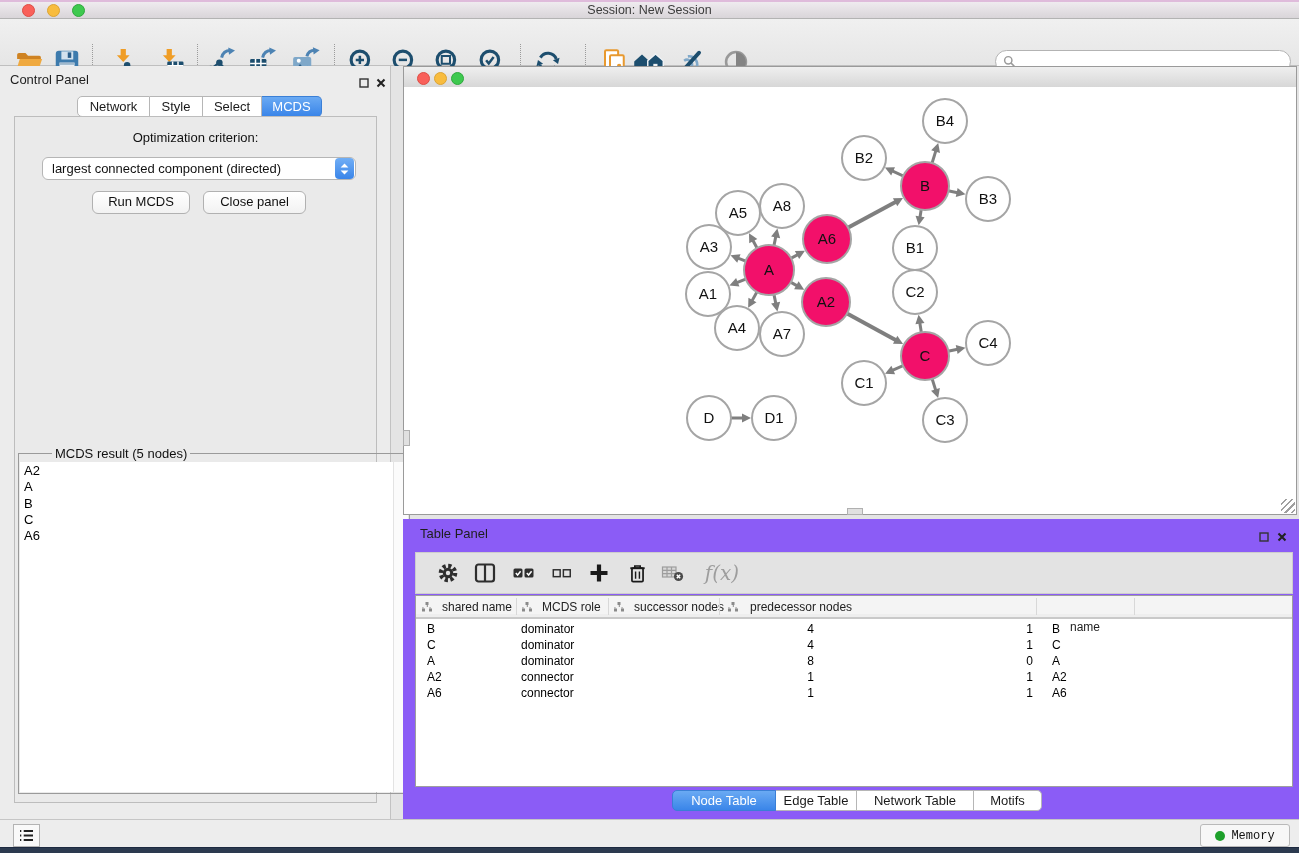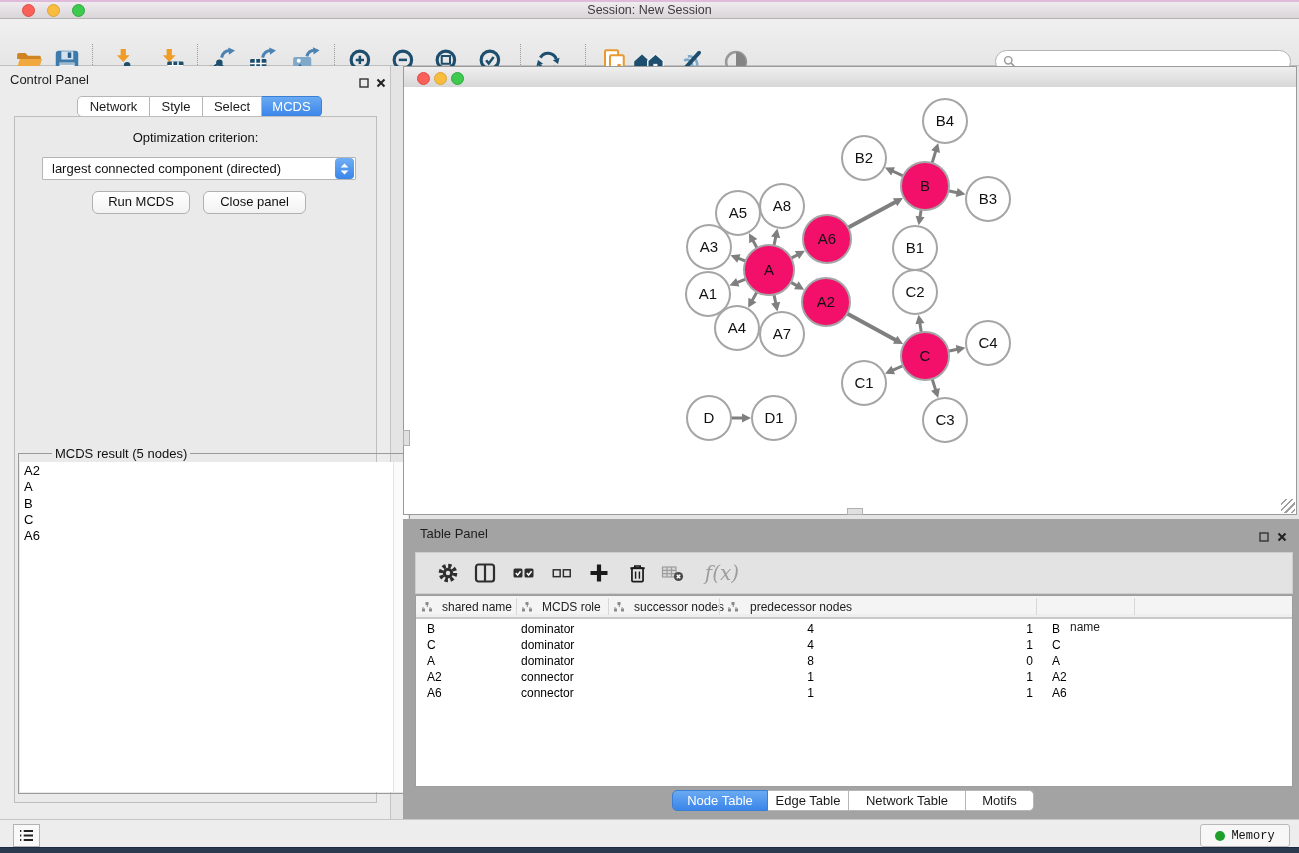--- a/index.html
+++ b/index.html
@@ -32,21 +32,21 @@
   .winbtn{position:absolute;cursor:default;}
   .cp-box{left:14px;top:116px;width:363px;height:687px;border:1px solid #bdbdbd;background:#eaeaea;}
   .seg{display:flex;}
   .seg .tab{background:#fff;border:1px solid #b6b6b6;border-left:none;height:21px;line-height:20px;
     font-size:13px;color:#1a1a1a;box-sizing:border-box;text-align:center;overflow:hidden;}
   .seg .tab:first-child{border-left:1px solid #b6b6b6;border-radius:5px 0 0 5px;}
   .seg .tab:last-child{border-radius:0 5px 5px 0;}
   .seg .tab.sel{background:linear-gradient(#6aaaf3,#3a85e9);border-color:#3a7fd6;color:#fff;}
   .optlabel{left:14px;top:130px;width:363px;text-align:center;font-size:13px;color:#111;}
   .select{left:42px;top:157px;width:314px;height:23px;background:#fff;border:1px solid #b5b5b5;
-    border-radius:1px;display:flex;align-items:center;}
+    border-radius:6px;display:flex;align-items:center;}
   .select .val{flex:1;font-size:13px;color:#111;padding-left:9px;white-space:nowrap;overflow:hidden;}
   .select .step{width:19px;height:21px;margin:1px 1px 1px 0;border-radius:4px;
     background:linear-gradient(#71aef5,#3a85e9);display:flex;align-items:center;justify-content:center;}
   .macbtn{position:absolute;height:21px;background:linear-gradient(#ffffff,#f2f2f2);border:1px solid #b1b1b1;
     border-radius:6px;font-size:13px;color:#111;text-align:center;line-height:19px;}
   fieldset.mcds{position:absolute;left:18px;top:448px;width:361px;height:346px;margin:0;padding:0;
     border:1px solid #9a9a9a;background:transparent;}
   fieldset.mcds legend{font-size:13px;color:#111;margin-left:4px;padding:0 3px;}
   .mcds-list{position:absolute;left:1px;top:1px;right:1px;bottom:1px;background:#fff;overflow:hidden;}
   .mcds-scroll{position:absolute;top:0;right:0;width:14px;bottom:0;background:#fbfbfb;border-left:1px solid #e3e3e3;}
@@ -58,21 +58,21 @@
   .frame-tb{position:absolute;left:0;top:0;right:0;height:20px;
     background:linear-gradient(#efefef,#d7d7d7);border-bottom:1px solid #a8a8a8;}
   .frame-tb .ttl{position:absolute;left:0;right:0;top:3px;text-align:center;font-size:12.5px;color:#333;}
   .flight{position:absolute;top:4.5px;width:11px;height:11px;border-radius:50%;}
   .canvas{position:absolute;left:0;top:20px;right:0;bottom:0;background:#fff;overflow:hidden;}
   .grip{position:absolute;right:1px;bottom:1px;width:14px;height:14px;
     background:repeating-linear-gradient(135deg,transparent 0 3px,#9f9f9f 3px 4.5px);}
   .nub{position:absolute;background:#e0e0e0;border:1px solid #b0b0b0;}
 
   
-  .tpanel{left:403px;top:519px;width:896px;height:300px;background:#a3a3a3;}
+  .tpanel{left:403px;top:519px;width:896px;height:300px;background:#8b5cf6;}
   .tp-toolbar{position:absolute;left:12px;top:33px;width:876px;height:40px;background:#e3e3e3;
     border:1px solid #cdcdcd;}
   .ttb{position:absolute;top:3px;width:34px;height:34px;display:flex;align-items:center;justify-content:center;}
   .fx{font-family:"DejaVu Serif","Liberation Serif",serif;font-style:italic;font-size:20px;color:#9d9d9d;}
   .ttable{position:absolute;left:12px;top:76px;width:876px;height:190px;background:#fff;border:1px solid #9e9e9e;}
   .thead{position:absolute;left:0;top:0;right:0;height:21px;background:#f4f4f4;
     border-bottom:2px solid #c9c9c9;box-shadow:inset 0 -3px 0 #eeeeee;}
   .hcell{position:absolute;top:4px;font-size:12px;color:#222;white-space:nowrap;}
   .hsep{position:absolute;top:2px;height:17px;width:0;border-left:1px solid #d8d8d8;}
   .hicon{position:absolute;top:6px;}
@@ -576,21 +576,21 @@
             <div class="tcell" style="left: 11px; width: 85px; text-align: left;">A6</div>
             <div class="tcell" style="left: 105px; width: 85px; text-align: left;">connector</div>
             <div class="tcell" style="left: 203px; width: 195px; text-align: right;">1</div>
             <div class="tcell" style="left: 413px; width: 204px; text-align: right;">1</div>
             <div class="tcell" style="left: 636px; width: 110px; text-align: left;">A6</div>
           </div>
         </div>
     </div>
 
     <div class="tp-tabs seg">
-      <div class="tab sel" style="width:96px">Node Table</div>
+      <div class="tab sel" style="width:104px">Node Table</div>
       <div class="tab" style="width:81px">Edge Table</div>
       <div class="tab" style="width:117px">Network Table</div>
       <div class="tab" style="width:68px">Motifs</div>
     </div>
   </div>
 
   <div class="abs statusbar">
     <div class="listbtn">
       <svg width="15" height="13" viewBox="0 0 16 14">
           <g stroke="#222" stroke-width="2.1">

